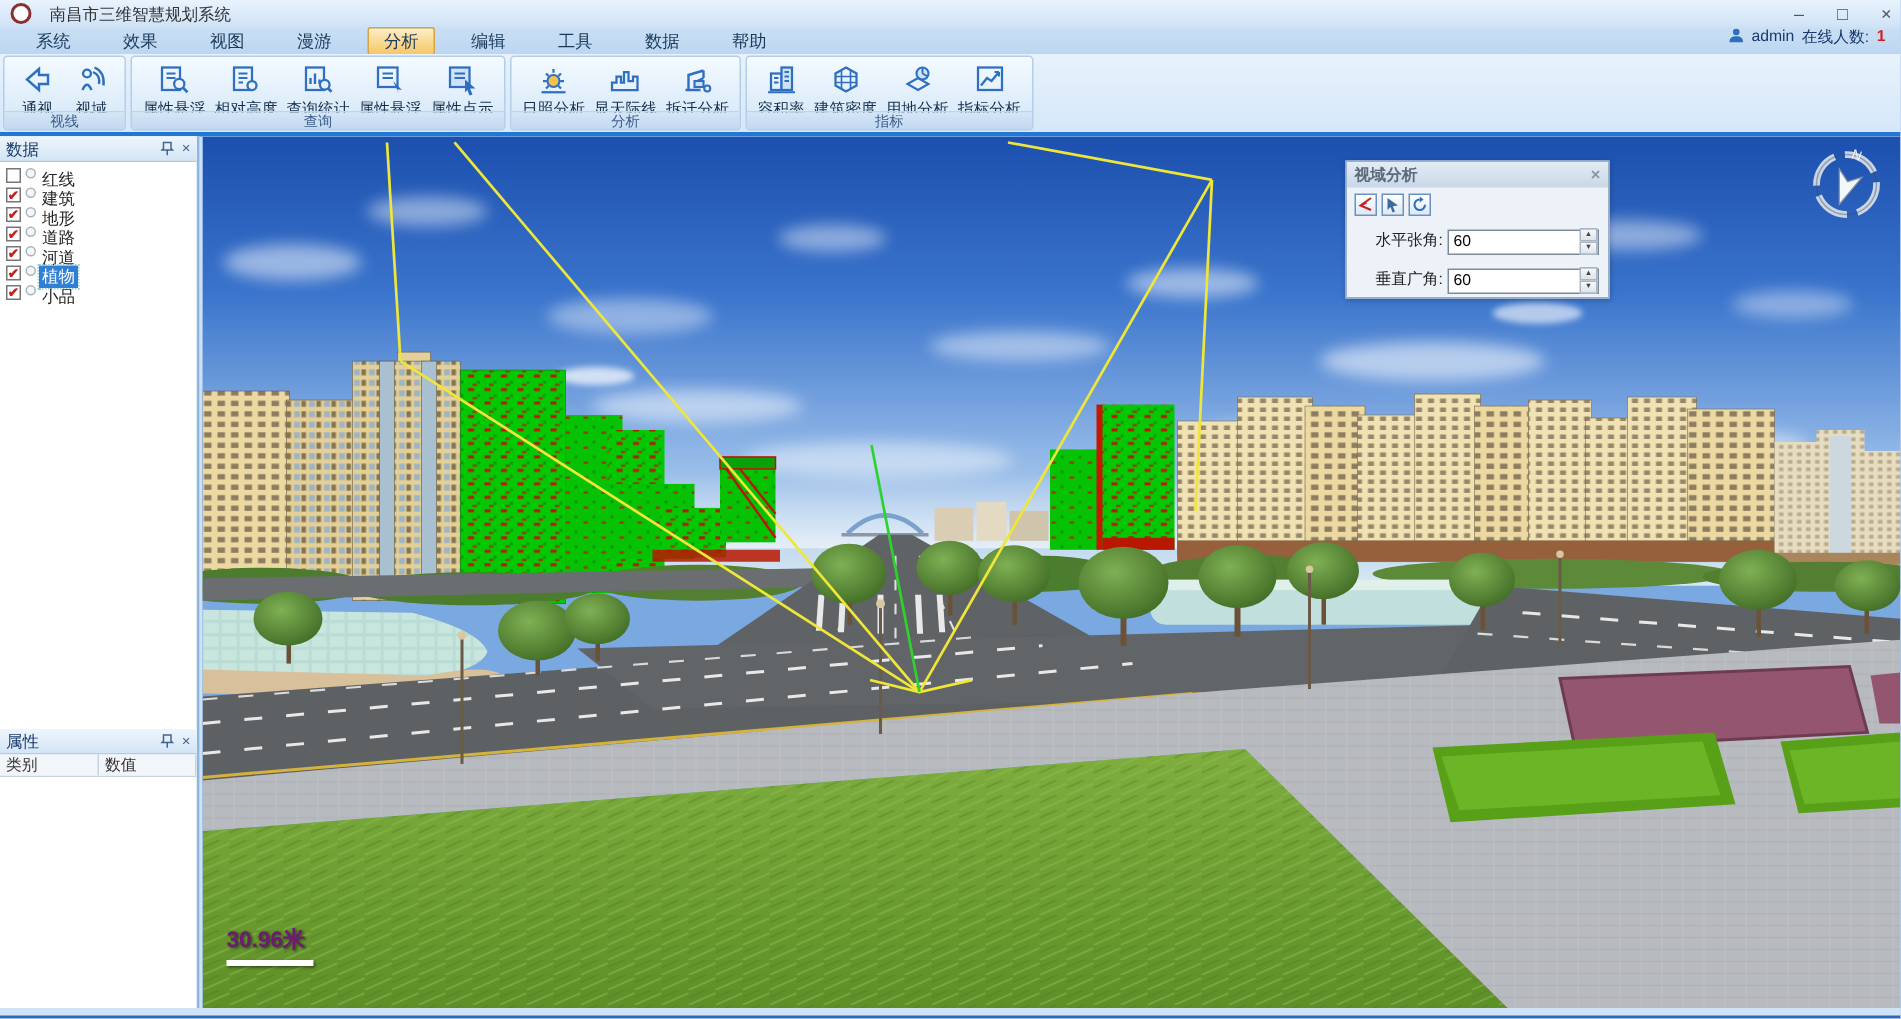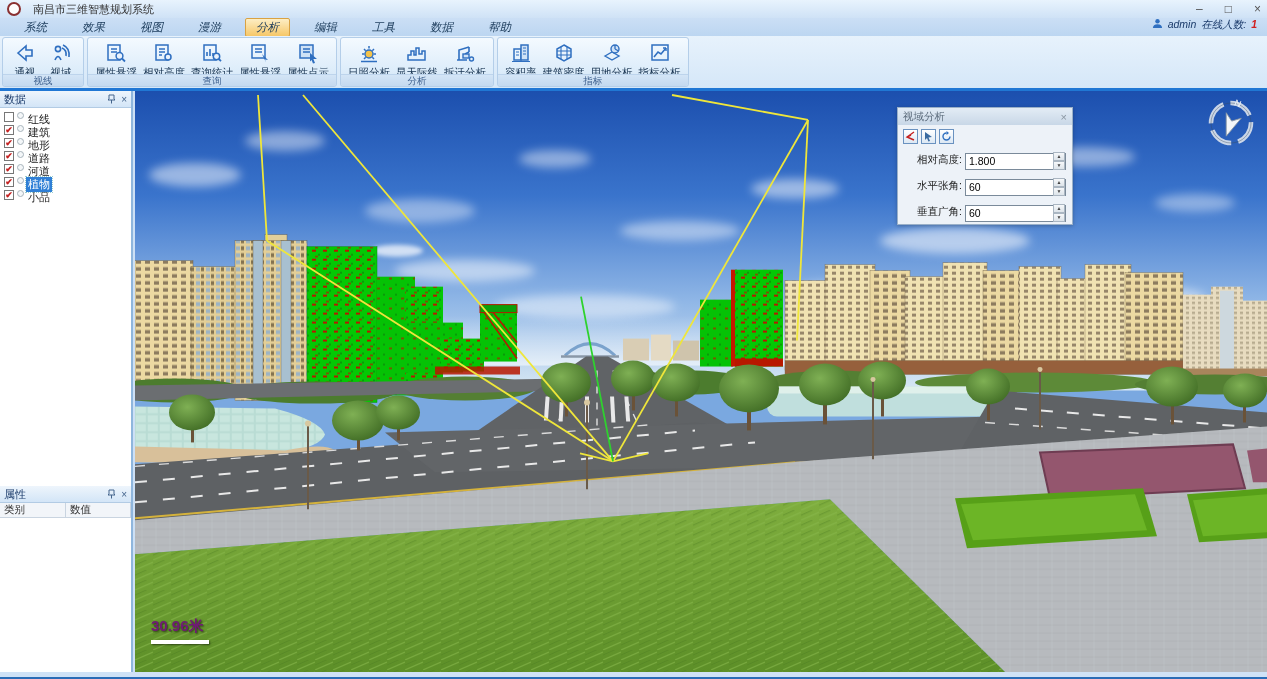--- a/index.html
+++ b/index.html
@@ -12,21 +12,21 @@
     background:linear-gradient(#e8f3fd,#cfe2f6); display:flex; align-items:center; }
   .applogo { width:14px; height:14px; margin-left:7px; border-radius:50%;
     background:#fdfdfd; border:2px solid #8a3030; }
   .apptitle { margin-left:12px; font-size:11px; color:#333; }
   .wincontrols { position:absolute; right:6px; top:0; height:18px; display:flex; gap:22px;
     align-items:center; font-size:12px; color:#555; }
   .wincontrols span { cursor:default; }
 
   
   .menubar { position:absolute; left:0; top:18px; width:100%; height:18px;
-    background:linear-gradient(#cbdff5,#bcd6f1); display:flex; align-items:center;font-style:italic; }
+    background:linear-gradient(#cbdff5,#bcd6f1); display:flex; align-items:center; }
   .menu-item { font-size:11.5px; color:#1a3a5a; padding:1px 10px; margin-left:13px;
     border-radius:2px; border:1px solid transparent; }
   .menu-item.active { background:linear-gradient(#fdeec4,#f6c768);
     border:1px solid #d9a243; }
   .userbar { position:absolute; right:10px; top:0; height:18px; display:flex;
     align-items:flex-start; gap:5px; font-size:10.5px; color:#1a3a6a; }
   .userbar .count { color:#d02020; font-weight:bold; }
 
   
   .ribbon { position:absolute; left:0; top:36px; width:100%; height:52px;
@@ -81,21 +81,21 @@
     font-weight:bold; text-shadow:1px 1px 2px rgba(0,0,0,.6); }
   .scalebar { width:58px; height:4px; background:#fff; margin-top:4px;
     box-shadow:1px 1px 2px rgba(0,0,0,.5); }
 
   .compass { position:absolute; right:8px; top:4px; width:56px; height:56px; }
 
   
   .dlg { position:absolute; left:762px; top:16px; width:176px;
     background:#edf2f8; border:1px solid #9ab0c8; box-shadow:0 1px 4px rgba(0,0,0,.25); }
   .dlg-title { height:17px; background:linear-gradient(#e3ecf5,#c8d7e7);
-    display:flex; align-items:center; padding:0 5px; font-size:10.5px; color:#5a6a7a; }
+    display:flex; align-items:center; padding:0 5px; font-size:10.5px; color:#5a6a7a;font-weight:bold; }
   .dlg-title .x { margin-left:auto; color:#8a96a2; font-size:11px; }
   .dlg-tools { display:flex; gap:3px; padding:4px 5px 2px 5px; }
   .dlg-tool { width:15px; height:15px; border:1px solid #6a92c0;
     background:linear-gradient(#ffffff,#dce8f4); display:flex; align-items:center;
     justify-content:center; }
   .dlg-row { display:flex; align-items:center; padding:5px 6px 4px 2px; }
   .dlg-lbl { width:62px; text-align:right; font-size:10.5px; color:#222; margin-right:3px; }
   .dlg-inputwrap { position:relative; flex:1; height:17px; }
   .dlg-input { width:100%; height:17px; border:1px solid #7a8a9a; background:#fff;
     font-size:10.5px; padding:0 14px 0 3px; font-family:"Liberation Sans",sans-serif; }
@@ -674,30 +674,20 @@
             </svg>
         </div>
         <div class="dlg-tool">
           <svg width="11" height="11" viewBox="0 0 11 11">
               <path d="M9,5.5 A3.5,3.5 0 1 1 5.5,2" fill="none" stroke="#2f6fc0" stroke-width="1.4"></path>
               <path d="M5.5,0 L8,2 L5.5,4 Z" fill="#2f6fc0"></path>
             </svg>
         </div>
       </div>
       <div class="dlg-row">
-        <div class="dlg-lbl">相对高度:</div>
-        <div class="dlg-inputwrap">
-          <input class="dlg-input" value="1.800" style="">
-          <div class="spin">
-            <span>▲</span>
-            <span>▼</span>
-          </div>
-        </div>
-      </div>
-      <div class="dlg-row">
         <div class="dlg-lbl">水平张角:</div>
         <div class="dlg-inputwrap">
           <input class="dlg-input" value="60" style="">
           <div class="spin">
             <span>▲</span>
             <span>▼</span>
           </div>
         </div>
       </div>
       <div class="dlg-row">

